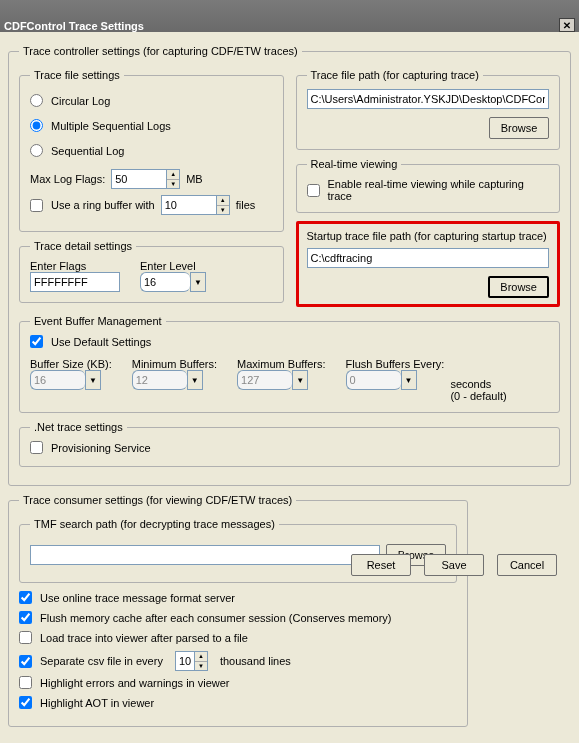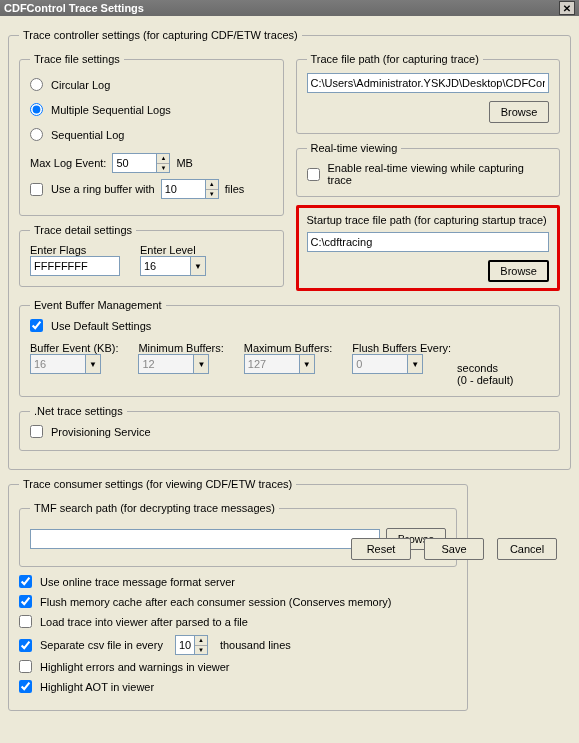--- a/index.html
+++ b/index.html
@@ -8,23 +8,23 @@
     font-family: Tahoma, Arial, sans-serif;
     font-size: 11px;
     background: #ece9d8;
     width: 579px;
     height: 743px;
     overflow: hidden;
   }
   .titlebar {
     background: linear-gradient(#7a7a7a, #6a6a6a);
     color: #fff;
-    height: 16px;
+    height: 32px;
     display: flex;
-    align-items: center;
+    align-items: flex-end;
     padding: 0 4px;
     font-weight: bold;
     font-size: 11px;
     justify-content: space-between;
   }
   .close-btn {
     width: 16px; height: 14px;
     background: #d4d0c8;
     border: 1px solid #404040;
     color: #000;
@@ -59,21 +59,21 @@
     background: #fff;
     border: 1px solid #7f9db9;
     padding: 2px 3px;
     height: 20px;
   }
   input[type="text"]:disabled, select:disabled, .spinbox.disabled input {
     background: #f4f4f4;
     color: #888;
   }
   .spinbox { display: inline-flex; align-items:stretch; height:20px; }
-  .spinbox input { width: 44px; border-right:none; }
+  .spinbox input { width: 55px; border-right:none; }
   .spin-btns { display:flex; flex-direction:column; width:14px; border:1px solid #7f9db9; background:#ece9d8; }
   .spin-btns div { flex:1; font-size:6px; display:flex; align-items:center; justify-content:center; border-bottom:1px solid #aaa; }
   .spin-btns div:last-child { border-bottom:none; }
   button {
     font-family: Tahoma, Arial, sans-serif;
     font-size: 11px;
     background: #ece9d8;
     border: 1px solid #707070;
     border-radius: 2px;
     padding: 2px 10px;
@@ -94,21 +94,21 @@
     display:block;
   }
   .right-btns {
     position:absolute;
     right:14px;
     display:flex;
     flex-direction:row;
     gap:13px;
   }
   .select-dd { display:inline-flex; align-items:stretch; height:20px; }
-  .select-dd input { border-right:none; }
+  .select-dd input { border-right:none;border-radius:6px; }
   .select-dd .dd-btn { width:16px; border:1px solid #7f9db9; background:#ece9d8; display:flex; align-items:center; justify-content:center; font-size:8px; }
   .opt-line { margin: 5px 0; }
 </style>
 </head>
 <body>
 
 <div class="titlebar">
   <span>CDFControl Trace Settings</span>
   <div class="close-btn">✕</div>
 </div>
@@ -128,21 +128,21 @@
               </label></div>
           <div class="opt-line" style="margin-top:10px"><label>
                 <input type="radio" name="tfs" checked="" style=""> 
                 <span>Multiple Sequential Logs</span>
               </label></div>
           <div class="opt-line" style="margin-top:10px"><label>
                 <input type="radio" name="tfs" style=""> 
                 <span>Sequential Log</span>
               </label></div>
           <div class="field-row" style="margin-top:10px">
-            <span>Max Log Event:</span>
+            <span>Max Log Flags:</span>
             <span class="spinbox">
               <input type="text" value="50" style="">
               <span class="spin-btns">
                   <div>▲</div>
                   <div>▼</div>
                 </span>
             </span>
             <span>MB</span>
           </div>
           <div class="field-row">
@@ -207,21 +207,21 @@
     </div>
 
     <fieldset>
       <legend>Event Buffer Management</legend>
       <label>
           <input type="checkbox" checked="" style=""> 
           <span>Use Default Settings</span>
         </label>
       <div class="row" style="margin-top:8px; gap:20px; align-items:flex-start">
         <div>
-          <div>Buffer Event (KB):</div>
+          <div>Buffer Size (KB):</div>
           <span class="select-dd disabled">
             <input type="text" disabled="" style="width: 55px;" value="16">
               <span class="dd-btn">▼</span>
           </span>
         </div>
         <div>
           <div>Minimum Buffers:</div>
           <span class="select-dd disabled">
             <input type="text" disabled="" style="width: 55px;" value="12">
               <span class="dd-btn">▼</span>

